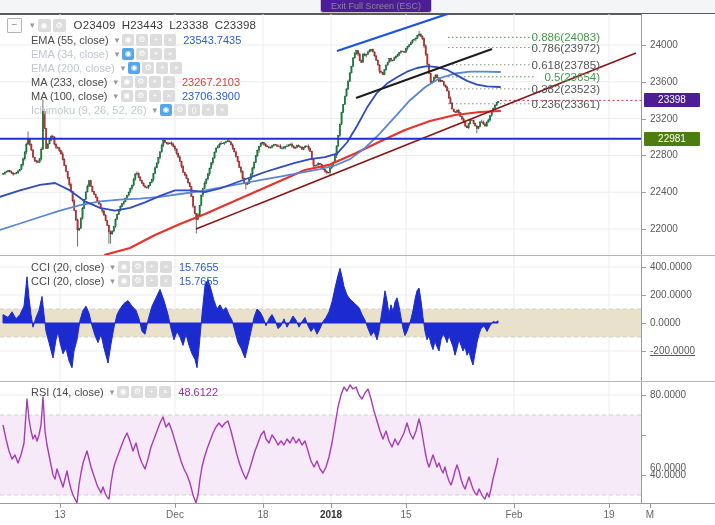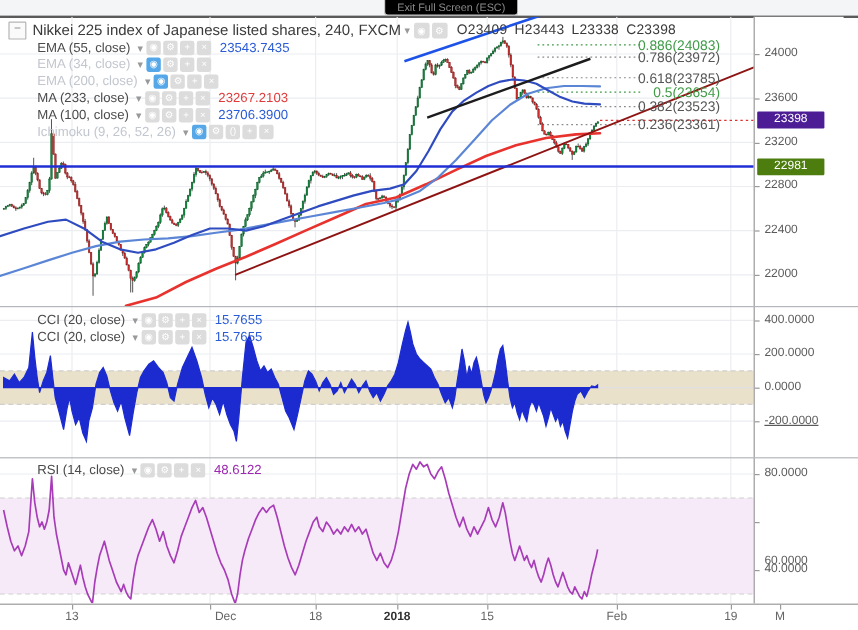--- a/index.html
+++ b/index.html
@@ -1,24 +1,24 @@
 <!DOCTYPE html>
 <html><head>
 <meta charset="utf-8">
 <style>
   html,body{margin:0;padding:0;background:#fff;}
   #root{position:relative;width:715px;height:525px;background:#fff;overflow:hidden;
         font-family:"Liberation Sans","DejaVu Sans",sans-serif;-webkit-font-smoothing:antialiased;}
   .topbar{position:absolute;left:0;top:0;width:715px;height:13px;background:#f4f5f7;}
   .frame-top{position:absolute;left:0;top:13px;width:715px;height:2px;background:#5a5a5a;}
-  .exit-btn{position:absolute;left:320px;top:0;height:12px;padding:0 10px;background:#000000;
+  .exit-btn{position:absolute;left:320px;top:0;height:12px;padding:0 10px;background:#4c1d95;
             border:1px solid #c9c9c9;border-top:none;border-radius:0 0 3px 3px;
             font-size:9px;line-height:12px;color:#8a8a8a;}
   #chart-svg{position:absolute;left:0;top:14px;}
-  .axis-col{position:absolute;left:628px;top:14px;width:74px;height:489px;background:#fff;
+  .axis-col{position:absolute;left:641px;top:14px;width:74px;height:489px;background:#fff;
             border-left:1px solid #9a9a9a;}
   .axis-lbl{position:absolute;left:8px;font-size:10px;color:#5a5a5a;white-space:nowrap;}
   .axis-tick{position:absolute;left:0;width:4px;height:1px;background:#9a9a9a;}
   .badge{position:absolute;left:2px;width:56px;height:14px;border-radius:1px;color:#fff;
          font-size:10px;line-height:14px;text-align:center;}
   .divider{position:absolute;left:0;width:715px;height:1px;background:#b3b6ba;}
   .time-strip{position:absolute;left:0;top:503px;width:715px;height:22px;background:#fff;
               border-top:1px solid #9a9a9a;}
   .time-lbl{position:absolute;top:5px;transform:translateX(-50%);font-size:10px;color:#666;}
   .time-lbl.bold{font-weight:bold;color:#333;}
@@ -713,21 +713,20 @@
         <path d="M3,309.0L3,300.6L8,303.4L12,297.8L16,304.8L20,300.6L24,292.2L27,262.8L29,283.8L31,300.6L33,313.2L36,303.4L39,296.4L42,282.4L44,300.6L46,317.4L49,328.6L53,344.0L56,325.8L58,317.4L60,328.6L63,339.8L66,334.2L69,346.8L72,353.8L74,337.0L77,325.8L80,306.2L83,296.4L86,292.2L89,299.2L92,311.8L95,321.6L98,328.6L101,320.2L104,334.2L108,349.0L111,330.0L114,313.2L117,300.6L120,295.0L124,289.4L128,286.6L132,292.2L136,296.4L139,304.8L142,317.4L145,320.2L148,306.2L152,292.2L156,283.8L160,275.4L164,286.6L168,300.6L171,314.6L174,325.8L177,317.4L180,323.0L183,331.4L186,320.2L189,331.4L192,339.8L195,345.4L197,353.8L199,334.2L202,300.6L205,271.2L208,265.6L211,275.4L214,286.6L217,295.0L220,290.8L223,296.4L226,293.6L229,300.6L232,306.2L235,317.4L238,328.6L241,334.2L245,344.0L248,331.4L251,317.4L254,303.4L257,295.0L260,297.8L263,303.4L266,311.8L269,304.8L272,300.6L275,306.2L278,314.6L281,311.8L284,304.8L287,313.2L290,307.6L293,302.0L296,306.2L299,313.2L302,307.6L305,303.4L308,311.8L311,317.4L314,313.2L317,320.2L320,314.6L323,307.6L326,303.4L329,297.8L332,288.0L335,274.0L338,261.4L340,254.4L342,262.8L344,272.6L347,281.0L350,285.2L353,288.0L356,290.8L359,293.6L362,300.6L365,306.2L368,314.6L371,321.6L374,317.4L377,325.8L379,317.4L381,303.4L383,290.8L385,276.8L387,286.6L389,300.6L391,290.8L393,297.8L395,288.0L397,283.8L399,292.2L401,303.4L403,314.6L405,321.6L407,317.4L409,311.8L411,304.8L413,296.4L415,285.2L417,276.8L419,274.0L421,286.6L423,303.4L425,317.4L427,325.8L429,321.6L431,330.0L433,335.6L435,327.2L437,332.8L439,337.0L441,325.8L443,320.2L445,323.0L447,328.6L449,321.6L451,327.2L453,332.8L455,341.2L457,334.2L459,325.8L461,331.4L463,337.0L465,332.8L467,341.2L469,337.0L471,345.4L473,351.0L475,339.8L477,328.6L479,320.2L481,314.6L484,311.8L487,317.4L490,311.8L493,307.6L496,308.3L498,306.8L498,309.0Z" fill="#1c2bd0" stroke="#1c2bd0" stroke-width="1"></path>
       </g>
       <g clip-path="url(#clipRsi)">
         <path d="M3,411.0L6,425.0L9,437.0L12,445.0L15,441.0L18,449.0L21,441.0L24,429.0L27,385.0L29,405.0L31,417.0L33,425.0L35,421.0L37,427.0L39,421.0L41,411.0L43,383.0L45,417.0L47,431.0L49,441.0L51,451.0L53,461.0L55,465.0L57,455.0L59,461.0L61,467.0L63,473.0L65,465.0L67,457.0L69,467.0L71,475.0L73,481.0L75,485.0L77,489.0L79,471.0L81,459.0L83,449.0L85,443.0L87,437.0L89,445.0L91,453.0L93,459.0L95,465.0L97,471.0L99,475.0L101,479.0L103,473.0L105,479.0L107,483.0L109,485.0L111,469.0L113,457.0L115,449.0L118,441.0L121,433.0L124,425.0L127,419.0L130,427.0L133,437.0L136,429.0L139,441.0L142,449.0L145,455.0L148,445.0L151,433.0L154,425.0L157,417.0L160,409.0L163,403.0L166,413.0L169,409.0L172,417.0L175,427.0L178,437.0L181,447.0L184,455.0L187,461.0L190,469.0L193,481.0L196,489.0L198,481.0L200,465.0L202,453.0L204,445.0L207,435.0L210,427.0L213,419.0L216,413.0L219,409.0L222,413.0L225,409.0L228,407.0L231,417.0L234,429.0L237,441.0L240,451.0L243,459.0L246,465.0L249,457.0L252,447.0L255,437.0L258,429.0L261,421.0L264,417.0L266,425.0L269,429.0L272,421.0L275,425.0L278,431.0L281,427.0L284,431.0L287,425.0L290,429.0L293,423.0L296,429.0L299,425.0L302,431.0L305,427.0L308,437.0L311,447.0L314,453.0L317,447.0L320,455.0L323,459.0L326,453.0L329,443.0L332,429.0L335,411.0L338,393.0L341,381.0L344,373.0L347,377.0L350,371.0L353,375.0L356,373.0L359,381.0L362,385.0L365,379.0L368,375.0L371,385.0L374,397.0L377,407.0L380,417.0L383,425.0L386,417.0L389,427.0L392,433.0L395,425.0L398,431.0L401,425.0L404,419.0L407,409.0L410,419.0L413,425.0L416,417.0L419,405.0L421,413.0L423,425.0L425,437.0L427,447.0L429,453.0L431,447.0L433,441.0L435,447.0L437,453.0L439,449.0L441,455.0L443,459.0L445,453.0L447,461.0L449,467.0L451,471.0L453,465.0L455,457.0L457,451.0L459,457.0L461,465.0L463,471.0L465,475.0L467,469.0L469,463.0L471,469.0L473,475.0L475,479.0L477,481.0L479,475.0L481,479.0L483,483.0L485,485.0L487,479.0L489,483.0L491,475.0L493,465.0L495,457.0L497,449.0L498,443.8" fill="none" stroke="#a83cb8" stroke-width="1.4" stroke-linejoin="round"></path>
       </g>
     </svg>
 
   <div class="legend" style="left:7px;top:17px;">
     <div class="title-row">
       <span class="collapse-ic">−</span>
-      <span class="title-txt">Nikkei 225 index of Japanese listed shares, 240, FXCM</span>
       <span class="caret">▾</span>
       <span class="lic" style="width:13px;height:13px;line-height:13px;">◉</span>
       <span class="lic" style="width:13px;height:13px;line-height:13px;">⚙</span>
       <span class="ohlc">O23409</span>
       <span class="ohlc">H23443</span>
       <span class="ohlc">L23338</span>
       <span class="ohlc">C23398</span>
     </div>
     <div id="main-legend-rows">
         <div class="lrow">
@@ -849,21 +848,21 @@
       <div class="axis-lbl" style="top: 455px;">40.0000</div>
       <div class="axis-tick" style="top: 461px;"></div>
       <div class="badge" style="top: 79.384px; background: #4c1d95;">23398</div>
       <div class="badge" style="top: 117.748px; background: #4d7c0f;">22981</div>
     </div>
   <div class="divider" style="top:255px;"></div>
   <div class="divider" style="top:381px;"></div>
   <div class="time-strip" id="time-strip">
       <div class="time-lbl" style="left: 60px;">13</div>
       <div class="time-tick" style="left: 60px;"></div>
-      <div class="time-lbl" style="left: 188px;">Dec</div>
+      <div class="time-lbl" style="left: 175px;">Dec</div>
       <div class="time-tick" style="left: 175px;"></div>
       <div class="time-lbl" style="left: 263px;">18</div>
       <div class="time-tick" style="left: 263px;"></div>
       <div class="time-lbl bold" style="left: 331px;">2018</div>
       <div class="time-tick" style="left: 331px;"></div>
       <div class="time-lbl" style="left: 406px;">15</div>
       <div class="time-tick" style="left: 406px;"></div>
       <div class="time-lbl" style="left: 514px;">Feb</div>
       <div class="time-tick" style="left: 514px;"></div>
       <div class="time-lbl" style="left: 609px;">19</div>

